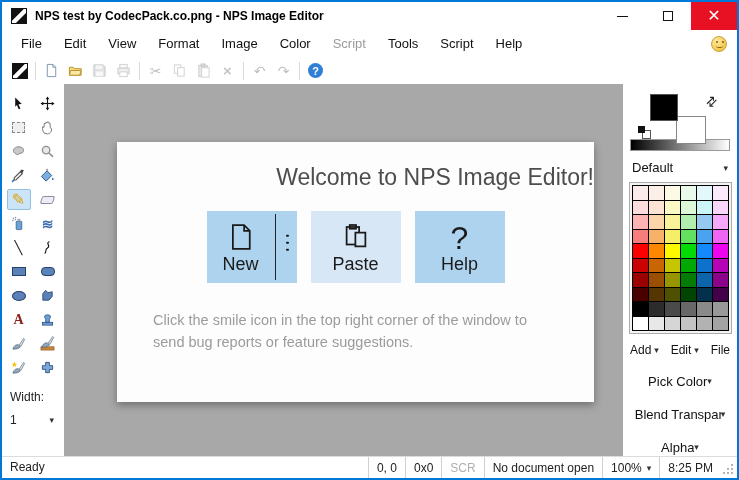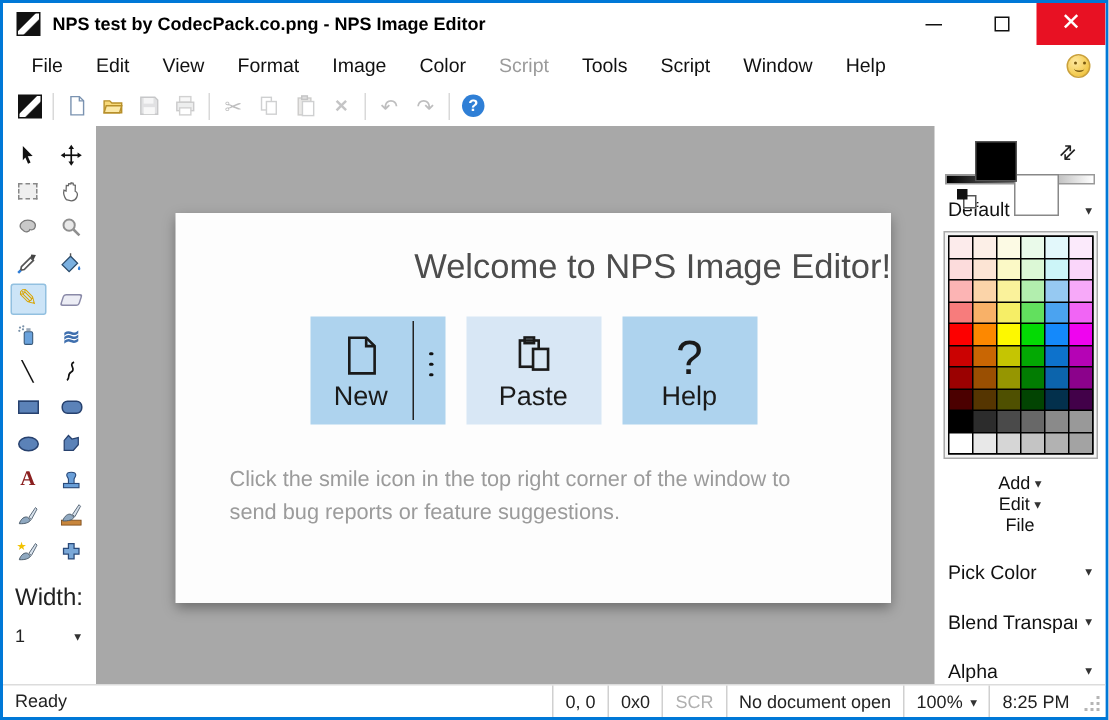--- a/index.html
+++ b/index.html
@@ -38,21 +38,21 @@
   .main{flex:1;display:flex;min-height:0;}
   .toolbox{flex:0 0 62px;background:#fff;padding-top:9px;}
   .tools-grid{display:grid;grid-template-columns:24px 24px;justify-content:center;column-gap:5px;row-gap:3px;}
   .tool{width:24px;height:21px;display:flex;align-items:center;justify-content:center;border:1px solid transparent;border-radius:2px;}
   .tool.selected{background:#cce4f7;border-color:#92c0e0;}
   .ti{width:15px;height:15px;display:block;}
   .marquee{width:13px;height:11px;border:1px dashed #888;background:#efefef;display:block;}
   .eraser{width:13px;height:8px;background:#ecedf5;border:1px solid #8a8aa8;border-radius:2px;transform:skewX(-18deg);display:block;}
   .shp{background:#5b82b8;border:1px solid #27416e;display:block;}
   .width-box{margin-top:12px;padding:0 8px;}
-  .width-label{font-size:16px;color:#222;}
+  .width-label{font-size:12px;color:#222;}
   .width-select{margin-top:9px;display:flex;justify-content:space-between;align-items:center;font-size:12px;color:#222;padding-right:2px;}
   .arrow{font-size:9px;color:#333;flex:0 0 auto;}
 
   
   .canvas{flex:1;background:#a8a8a8;position:relative;}
   .card{position:absolute;left:53px;top:58px;width:477px;height:260px;background:#fdfdfd;box-shadow:0 3px 8px rgba(0,0,0,.35);}
   .card-title{margin-top:22px;text-align:right;font-size:23px;font-weight:300;color:#4d4d4d;}
   .tiles{display:flex;justify-content:center;gap:14px;margin-top:20px;}
   .tile{width:90px;height:72px;position:relative;background:#aed3ee;display:flex;flex-direction:column;align-items:center;justify-content:flex-end;padding-bottom:8px;}
   .tile.light{background:#d8e7f5;justify-content:flex-end;}
@@ -73,23 +73,23 @@
   .sw-bg{position:absolute;left:53px;top:26px;width:30px;height:28px;background:#fff;border:1px solid #888;}
   .sw-fg{position:absolute;left:27px;top:4px;width:28px;height:27px;background:#000;border:1px solid #555;}
   .sw-swap{position:absolute;left:83px;top:4px;font-size:13px;color:#222;transform:rotate(-45deg);}
   .sw-mini{position:absolute;left:15px;top:36px;width:13px;height:13px;}
   .sw-mini::after{content:"";position:absolute;right:0;bottom:0;width:7px;height:7px;background:#fff;border:1px solid #555;}
   .sw-mini::before{content:"";position:absolute;left:0;top:0;width:7px;height:7px;background:#111;z-index:1;}
   .gradientbar{margin:6px 7px 0;height:15px;background:linear-gradient(to right,#000,#fff);border:1px solid #999;}
   .preset-row{display:flex;align-items:center;justify-content:space-between;padding:0 9px;margin-top:9px;height:18px;}
   .palette-wrap{margin:7px auto 0;border:1px solid #aaa;background:#f4f4f4;padding:2px;}
   .palette{display:grid;grid-template-columns:repeat(6,15px);grid-auto-rows:13.5px;gap:1px;background:#000;border:1px solid #000;}
-  .actions-row{display:flex;align-items:center;justify-content:space-between;padding:0 7px;margin-top:9px;font-size:12px;flex-direction:column;}
+  .actions-row{display:flex;align-items:center;justify-content:space-between;padding:0 7px;margin-top:9px;font-size:12px;}
   .action{display:flex;align-items:center;gap:3px;}
-  .dd-row{display:flex;align-items:center;justify-content:space-between;padding:0 9px;margin-top:15px;height:18px;}
+  .dd-row{display:flex;align-items:center;justify-content:center;padding:0 9px;margin-top:15px;height:18px;}
   .dd-label{white-space:nowrap;overflow:hidden;max-width:86px;}
 
   
   .statusbar{flex:0 0 22px;display:flex;align-items:stretch;border-top:1px solid #dcdcdc;font-size:12px;color:#222;background:#fff;}
   .sb-ready{padding:3px 8px;flex:1;}
   .sb-cell{border-left:1px solid #d0d0d0;padding:3px 8px;display:flex;align-items:center;gap:5px;white-space:nowrap;}
   .sb-cell.disabled{color:#b0b0b0;}
   .sb-grip{width:16px;position:relative;}
   .sb-grip::after{content:"";position:absolute;right:4px;bottom:4px;width:2px;height:2px;background:#b5b5b5;
     box-shadow:-4px 0 0 #b5b5b5,-8px 0 0 #b5b5b5,0 -4px 0 #b5b5b5,-4px -4px 0 #b5b5b5,0 -8px 0 #b5b5b5;}
@@ -119,21 +119,20 @@
     <span style="display:flex;">
         <span class="menu-item">File</span>
         <span class="menu-item">Edit</span>
         <span class="menu-item">View</span>
         <span class="menu-item">Format</span>
         <span class="menu-item">Image</span>
         <span class="menu-item">Color</span>
         <span class="menu-item disabled">Script</span>
         <span class="menu-item">Tools</span>
         <span class="menu-item">Script</span>
-        <span class="menu-item">Window</span>
         <span class="menu-item">Help</span>
       </span>
     <span class="smiley"></span>
   </div>
 
   <div class="toolbar">
       <span class="tb-btn">
         <span class="appicon" style="margin:0"></span>
       </span>
       <span class="tb-sep"></span>

